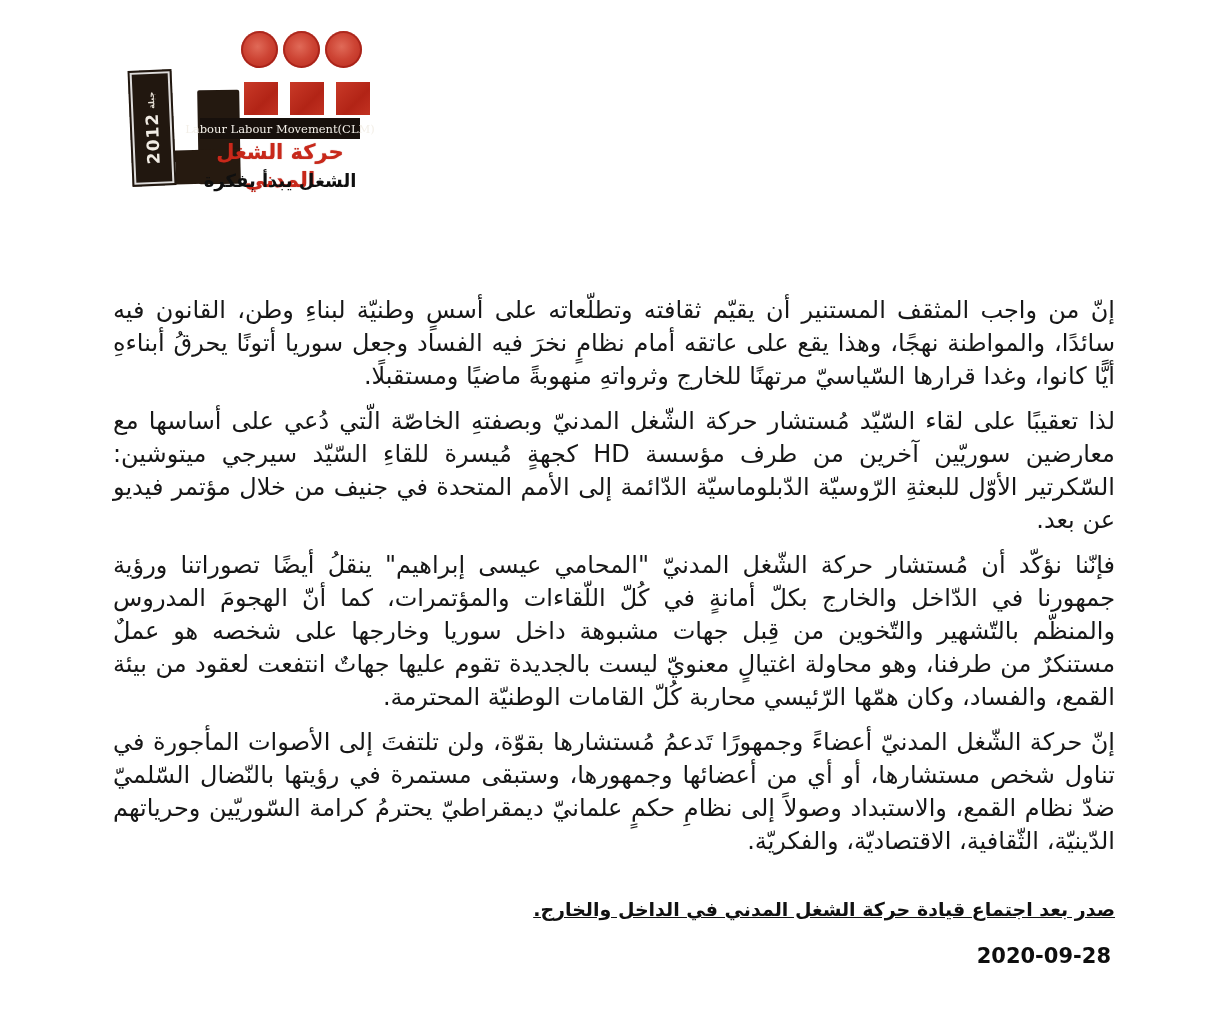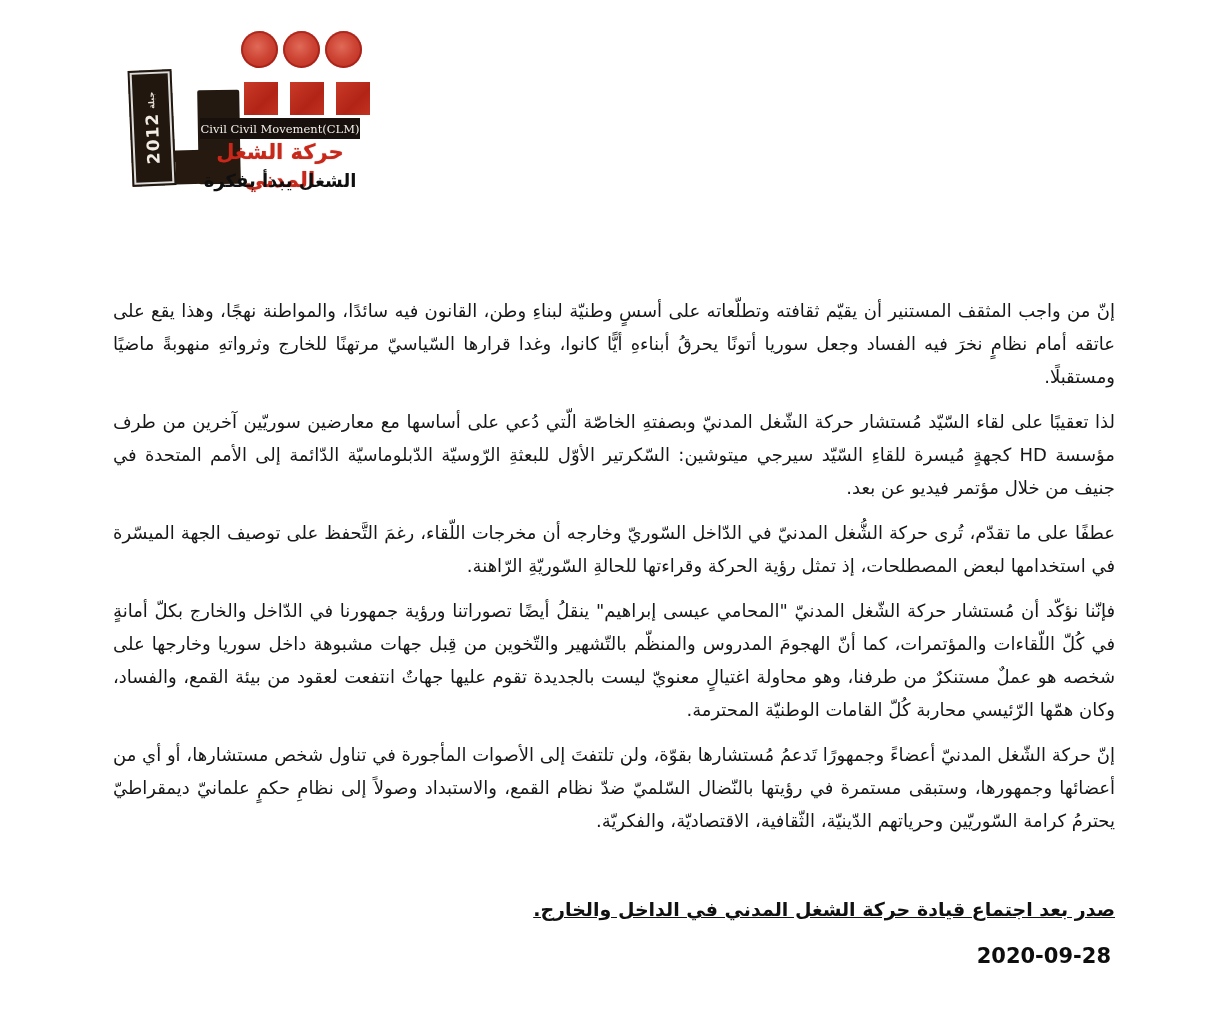--- a/index.html
+++ b/index.html
@@ -158,21 +158,21 @@
     color: #141414;
     direction: rtl;
   }
   .content {
     position: absolute;
     top: 294px;
     right: 106px;
     width: 1002px;
     direction: rtl;
     text-align: justify;
-    font-size: 18px;
+    font-size: 24px;
     line-height: 33px;
     color: #171717;
   }
   .content p {
     margin: 0 0 12px 0;
   }
   .content p.para-last {
     margin-top: 12px;
   }
   .issuance {
@@ -214,30 +214,29 @@
       <div class="logo-circle"></div>
       <div class="logo-circle"></div>
       <div class="logo-circle"></div>
     </div>
     <div class="logo-squares">
       <div class="logo-square"></div>
       <div class="logo-square"></div>
       <div class="logo-square"></div>
     </div>
 
-    <div class="band-en">Civil Civil Movement(CLM)</div>
+    <div class="band-en">Labour Labour Movement(CLM)</div>
     <div class="band-ar">حركة الشغل المدني</div>
     <div class="slogan">الشغل يبدأ بفكرة</div>
   </div>
 
 
   <div class="content">
     <p>إنّ من واجب المثقف المستنير أن يقيّم ثقافته وتطلّعاته على أسسٍ وطنيّة لبناءِ وطن، القانون فيه سائدًا، والمواطنة نهجًا، وهذا يقع على عاتقه أمام نظامٍ نخرَ فيه الفساد وجعل سوريا أتونًا يحرقُ أبناءهِ أيًّا كانوا، وغدا قرارها السّياسيّ مرتهنًا للخارج وثرواتهِ منهوبةً ماضيًا ومستقبلًا.</p>
     <p>لذا تعقيبًا على لقاء السّيّد مُستشار حركة الشّغل المدنيّ وبصفتهِ الخاصّة الّتي دُعي على أساسها مع معارضين سوريّين آخرين من طرف مؤسسة HD كجهةٍ مُيسرة للقاءِ السّيّد سيرجي ميتوشين: السّكرتير الأوّل للبعثةِ الرّوسيّة الدّبلوماسيّة الدّائمة إلى الأمم المتحدة في جنيف من خلال مؤتمر فيديو عن بعد.</p>
-    <p>عطفًا على ما تقدّم، تُرى حركة الشُّغل المدنيّ في الدّاخل السّوريّ وخارجه أن مخرجات اللّقاء، رغمَ التَّحفظ على توصيف الجهة الميسّرة في استخدامها لبعض المصطلحات، إذ تمثل رؤية الحركة وقراءتها للحالةِ السّوريّةِ الرّاهنة.</p>
     <p>فإنّنا نؤكّد أن مُستشار حركة الشّغل المدنيّ "المحامي عيسى إبراهيم" ينقلُ أيضًا تصوراتنا ورؤية جمهورنا في الدّاخل والخارج بكلّ أمانةٍ في كُلّ اللّقاءات والمؤتمرات، كما أنّ الهجومَ المدروس والمنظّم بالتّشهير والتّخوين من قِبل جهات مشبوهة داخل سوريا وخارجها على شخصه هو عملٌ مستنكرٌ من طرفنا، وهو محاولة اغتيالٍ معنويّ ليست بالجديدة تقوم عليها جهاتٌ انتفعت لعقود من بيئة القمع، والفساد، وكان همّها الرّئيسي محاربة كُلّ القامات الوطنيّة المحترمة.</p>
     <p class="para-last">إنّ حركة الشّغل المدنيّ أعضاءً وجمهورًا تَدعمُ مُستشارها بقوّة، ولن تلتفتَ إلى الأصوات المأجورة في تناول شخص مستشارها، أو أي من أعضائها وجمهورها، وستبقى مستمرة في رؤيتها بالنّضال السّلميّ ضدّ نظام القمع، والاستبداد وصولاً إلى نظامِ حكمٍ علمانيّ ديمقراطيّ يحترمُ كرامة السّوريّين وحرياتهم الدّينيّة، الثّقافية، الاقتصاديّة، والفكريّة.</p>
   </div>
 
   <div class="issuance">صدر بعد اجتماع قيادة حركة الشغل المدني في الداخل والخارج.</div>
 
   <div class="doc-date">2020-09-28</div>
 
 </div>
 

